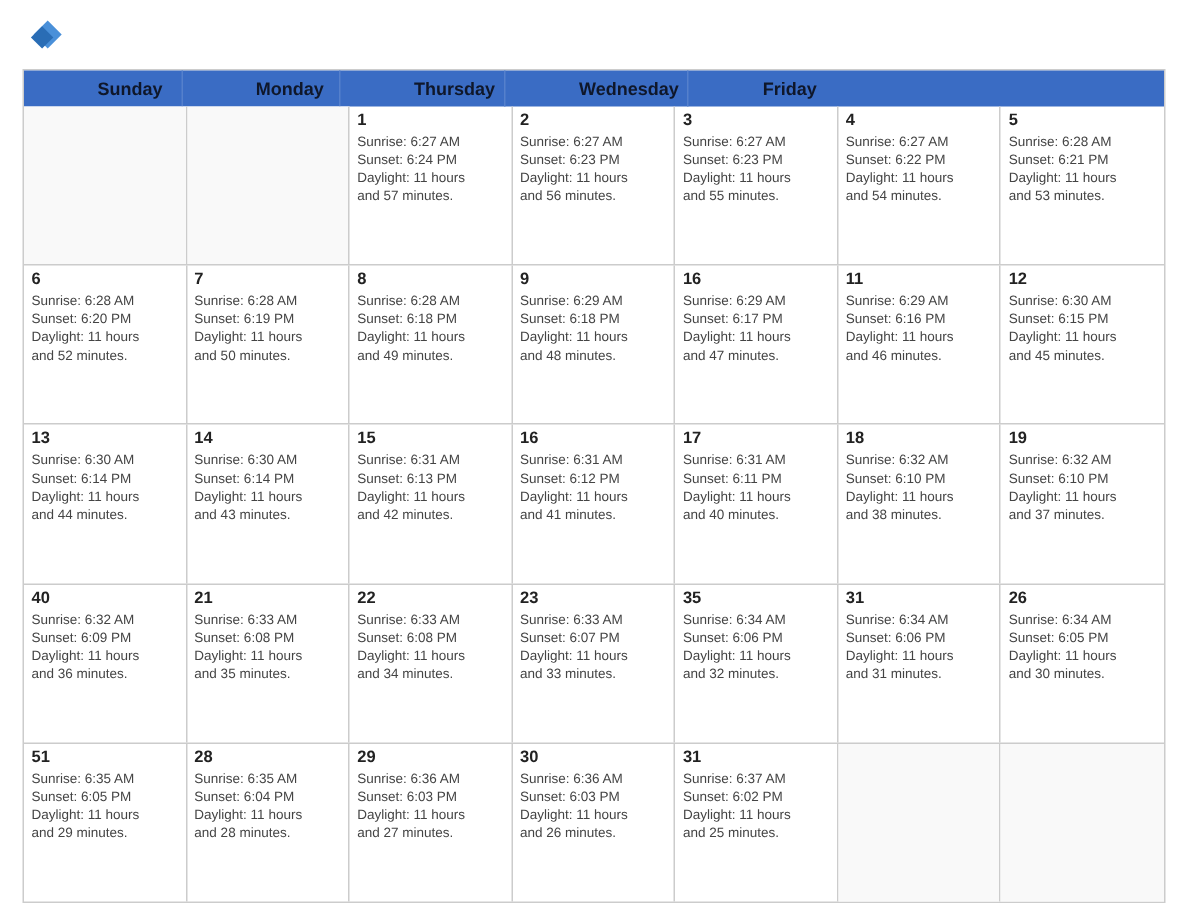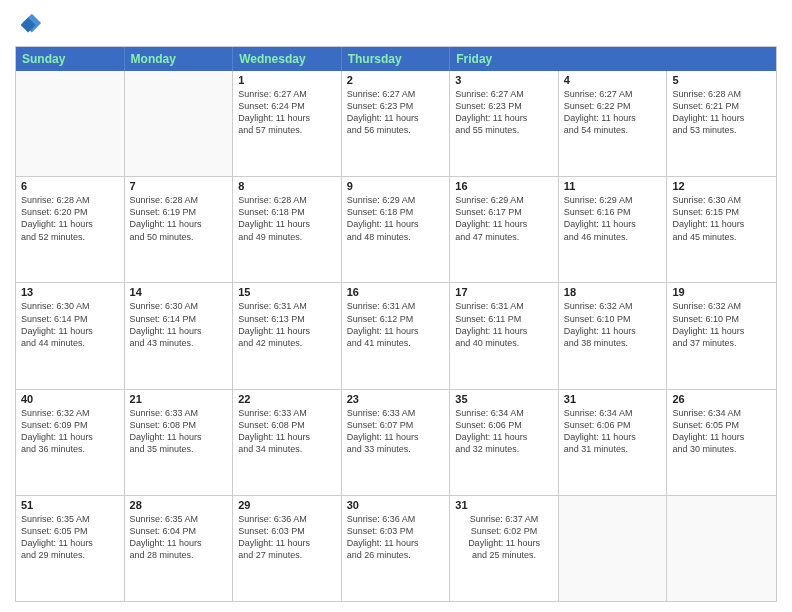--- a/index.html
+++ b/index.html
@@ -58,25 +58,26 @@
       display: flex;
       flex-direction: column;
       border: 1px solid #ccc;
     }
     .cal-header {
       display: grid;
       grid-template-columns: repeat(7, 1fr);
       background: #3a6cc4;
     }
     .cal-header-cell {
-      color: #86efac;
+      color: #0f172a;
       font-size: 12px;
       font-weight: bold;
       padding: 5px 6px;
       border-right: 1px solid #5580cc;
+      margin-left: 43px;
     }
     .cal-header-cell:last-child {
       border-right: none;
     }
     .cal-body {
       flex: 1;
       display: flex;
       flex-direction: column;
     }
     .cal-row {
@@ -132,22 +133,22 @@
     <div class="title-area">
       <div class="month-title"></div>
       <div class="location"></div>
     </div>
   </div>
 
   <div class="calendar">
     <div class="cal-header" id="cal-header">
         <div class="cal-header-cell">Sunday</div>
         <div class="cal-header-cell">Monday</div>
+        <div class="cal-header-cell">Thursday</div>
         <div class="cal-header-cell">Wednesday</div>
-        <div class="cal-header-cell">Thursday</div>
         <div class="cal-header-cell">Friday</div>
       </div>
     <div class="cal-body" id="cal-body">
         <div class="cal-row">
           <div class="cal-cell empty"></div>
           <div class="cal-cell empty"></div>
           <div class="cal-cell">
             <div class="day-num">1</div>
             <div class="cell-text" style="white-space: pre-line;">Sunrise: 6:27 AM
 Sunset: 6:24 PM
@@ -360,21 +361,21 @@
           </div>
           <div class="cal-cell">
             <div class="day-num">30</div>
             <div class="cell-text" style="white-space: pre-line;">Sunrise: 6:36 AM
 Sunset: 6:03 PM
 Daylight: 11 hours
 and 26 minutes.</div>
           </div>
           <div class="cal-cell">
             <div class="day-num">31</div>
-            <div class="cell-text" style="white-space: pre-line; text-align: center;">Sunrise: 6:37 AM
+            <div class="cell-text" style="white-space: pre-line;">Sunrise: 6:37 AM
 Sunset: 6:02 PM
 Daylight: 11 hours
 and 25 minutes.</div>
           </div>
           <div class="cal-cell empty"></div>
           <div class="cal-cell empty"></div>
         </div>
       </div>
   </div>
 </div>

